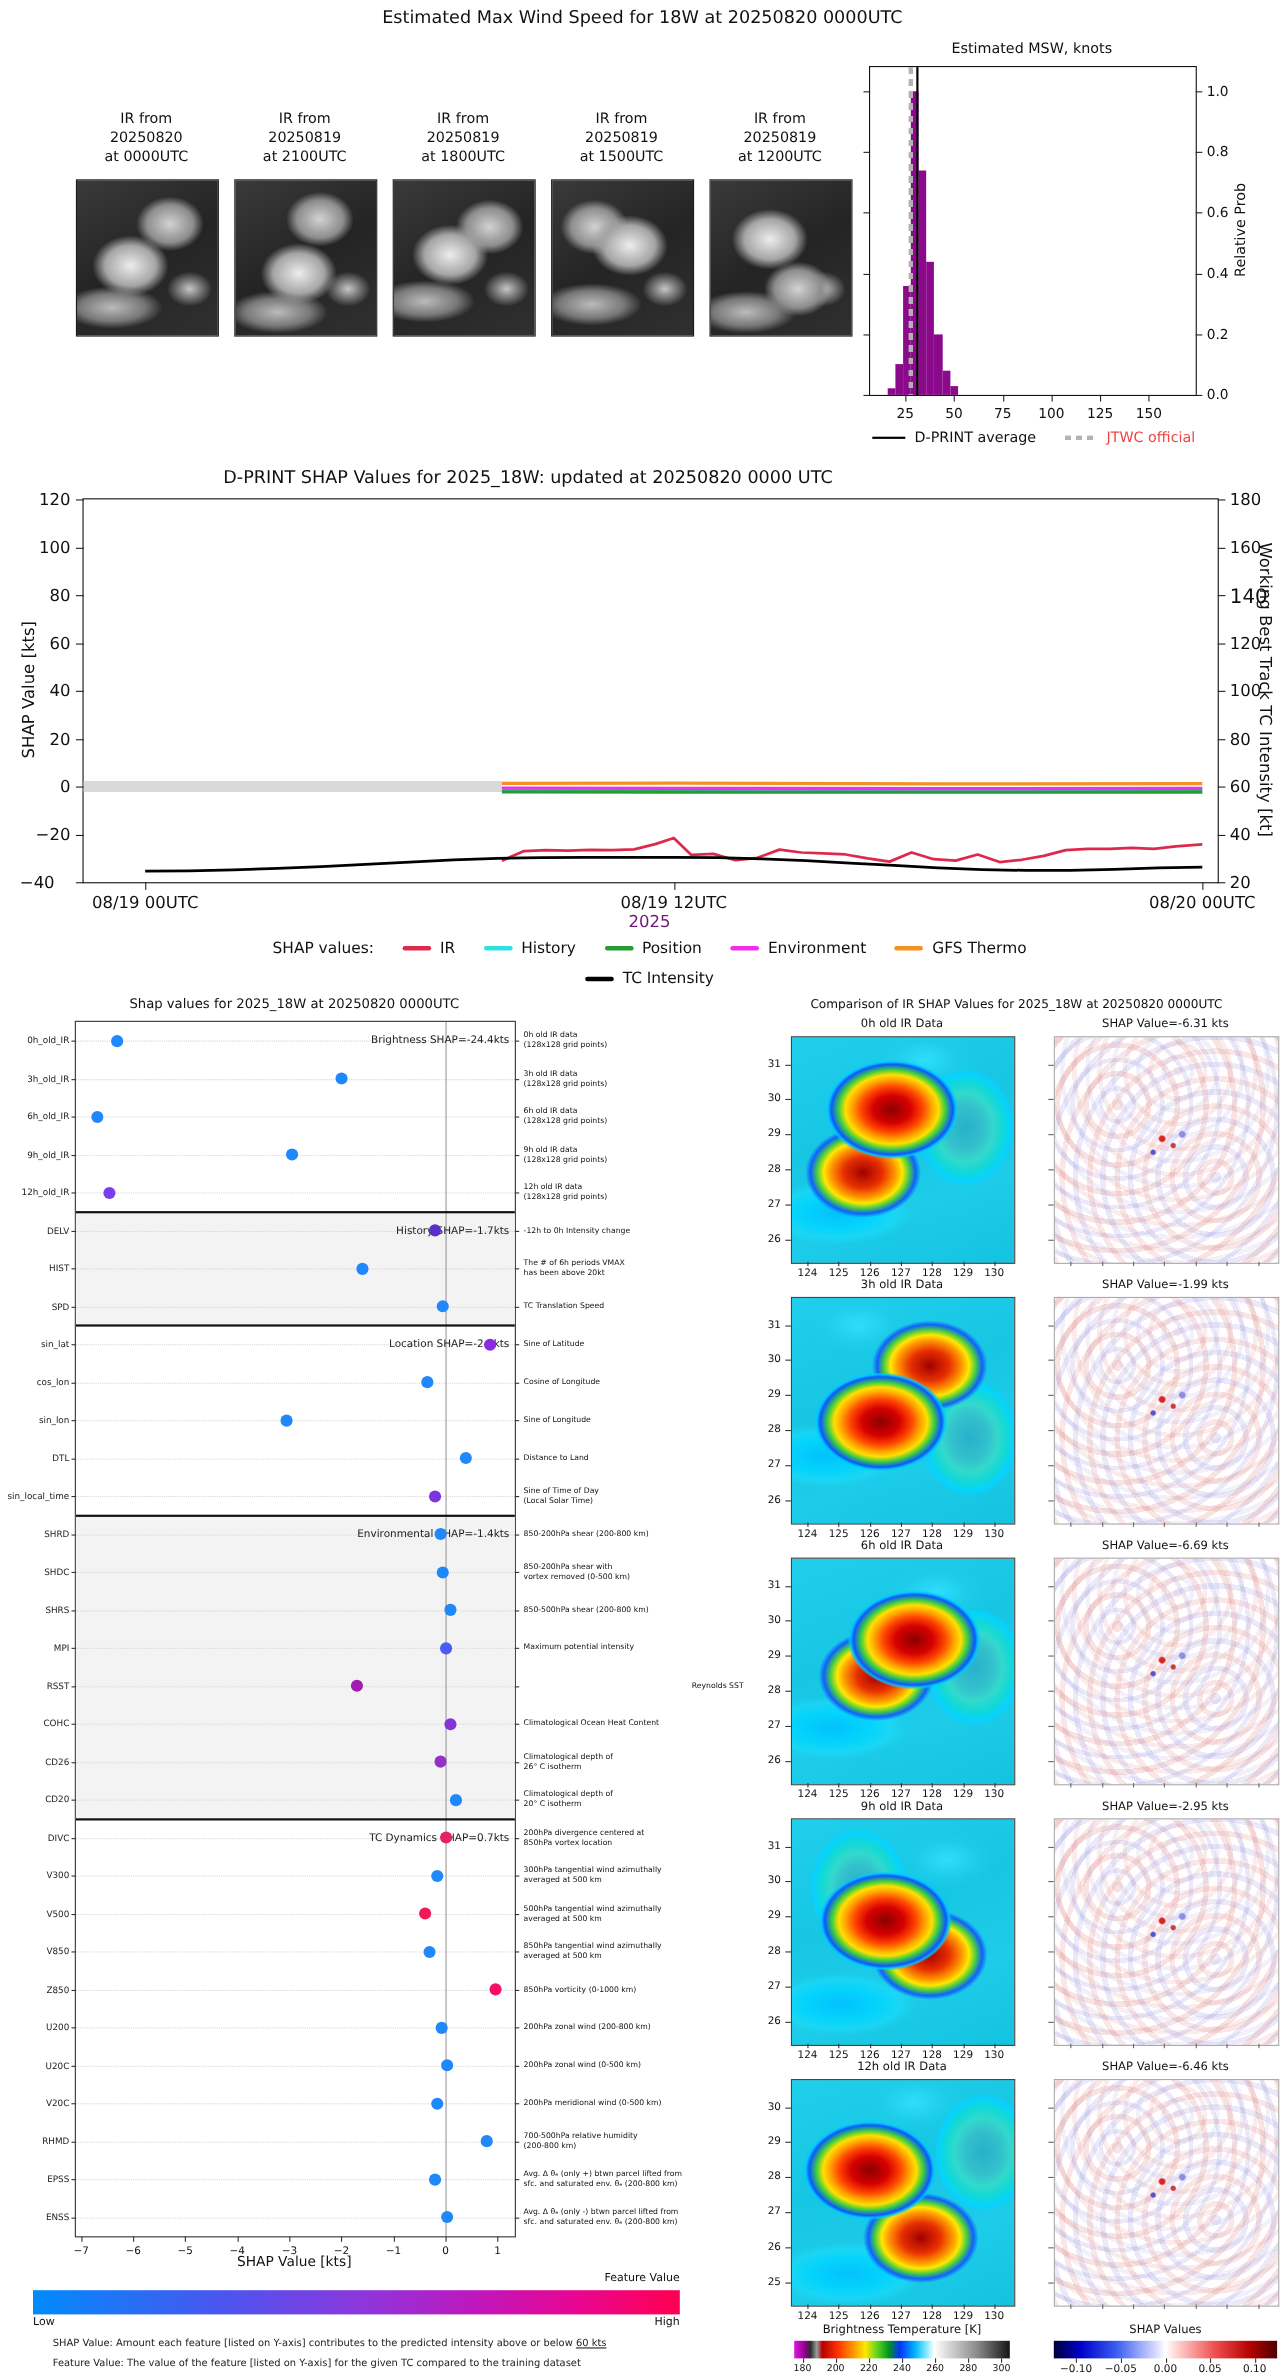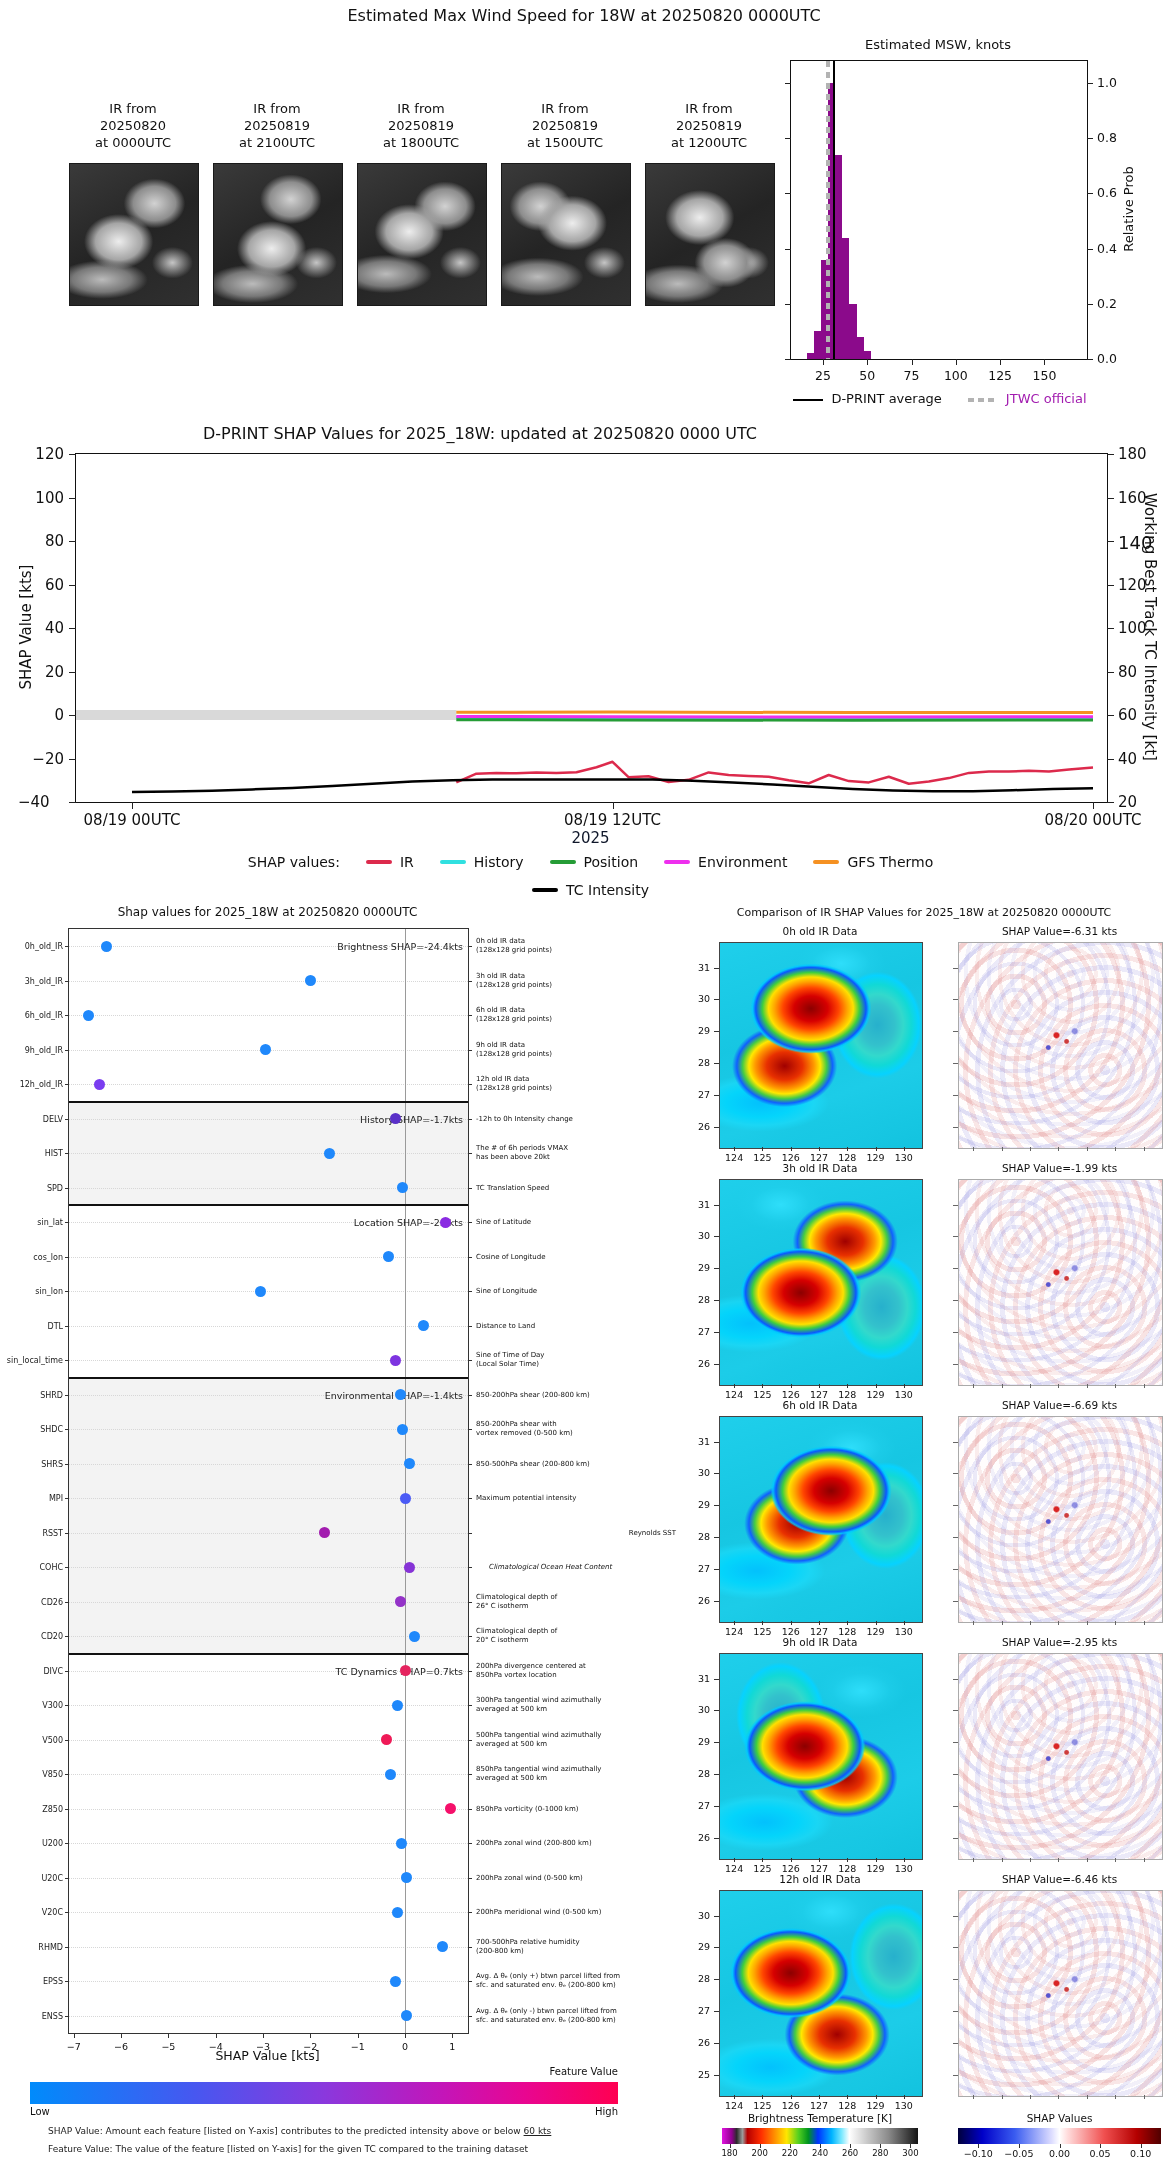--- a/index.html
+++ b/index.html
@@ -156,21 +156,21 @@
     <div style="position: absolute; top: 298px; height: 6px; width: 1px; background: rgb(34, 34, 34); left: 209.15px;"></div>
     <div style="position: absolute; top: 307px; width: 40px; text-align: center; font-size: 12.5px; color: rgb(17, 17, 17); left: 189.15px;">125</div>
     <div style="position: absolute; top: 298px; height: 6px; width: 1px; background: rgb(34, 34, 34); left: 253.461px;"></div>
     <div style="position: absolute; top: 307px; width: 40px; text-align: center; font-size: 12.5px; color: rgb(17, 17, 17); left: 233.461px;">150</div>
   </div>
 <div class="abs nw" style="left:1128px;top:209px;transform:translate(-50%,-50%) rotate(-90deg);font-size:13px;color:#111">Relative Prob</div>
 <div class="abs" style="left:740px;top:391px;width:400px;display:flex;justify-content:center;gap:26px;align-items:center">
   <span class="nw" style="font-size:13px;color:#111">
     <span class="sw-line"></span><span>D-PRINT average</span>
   </span>
-  <span class="nw" style="font-size:13px;color:#a21caf">
+  <span class="nw" style="font-size:13px;color:#ef4444">
     <span class="sw-dash"></span><span>JTWC official</span>
   </span>
 </div>
 
 <div class="abs ctr" style="left:0;top:424px;width:960px;font-size:16px;color:#111">D-PRINT SHAP Values for 2025_18W: updated at 20250820 0000 UTC</div>
 <div id="ts-plot">
     <svg width="1031" height="348" style="position: absolute; left: 0px; top: 0px; overflow: visible;">
       <rect x="0" y="256" width="380.3402" height="10" fill="#d9d9d9"></rect>
       <polyline points="380.3,328.4 400.4,319.7 420.4,318.9 440.4,319.3 460.4,318.6 480.4,318.9 500.5,318.2 520.5,313.2 536.5,307.8 552.5,323.2 572.5,322.3 592.6,328.0 612.6,325.8 632.6,318.4 652.6,321.0 672.6,321.9 692.7,322.8 712.7,326.3 732.7,329.3 752.7,321.0 772.8,327.1 792.8,328.4 812.8,322.8 832.8,329.7 852.8,327.6 872.9,324.1 892.9,318.9 912.9,317.6 932.9,317.6 952.9,316.7 973.0,317.6 993.0,315.4 1017.0,313.6" fill="none" stroke="#dc2a4c" stroke-width="2.5" stroke-linejoin="round"></polyline>
       <polyline points="380.3,263.6 536.5,263.6 776.8,263.8 1017.0,263.8" fill="none" stroke="#30e0e0" stroke-width="3" stroke-linejoin="round"></polyline>
@@ -217,21 +217,21 @@
     <div style="position: absolute; left: 1042px; top: 339px; font-size: 15px; color: rgb(17, 17, 17);">20</div>
     <div style="position: absolute; top: 348px; height: 7px; width: 1px; background: rgb(34, 34, 34); left: 56px;"></div>
     <div style="position: absolute; top: 357px; width: 140px; text-align: center; font-size: 15px; color: rgb(17, 17, 17); left: -14px;">08/19 00UTC</div>
     <div style="position: absolute; top: 348px; height: 7px; width: 1px; background: rgb(34, 34, 34); left: 536.504px;"></div>
     <div style="position: absolute; top: 357px; width: 140px; text-align: center; font-size: 15px; color: rgb(17, 17, 17); left: 466.504px;">08/19 12UTC</div>
     <div style="position: absolute; top: 348px; height: 7px; width: 1px; background: rgb(34, 34, 34); left: 1017.01px;"></div>
     <div style="position: absolute; top: 357px; width: 140px; text-align: center; font-size: 15px; color: rgb(17, 17, 17); left: 947.008px;">08/20 00UTC</div>
   </div>
 <div class="abs nw" style="left:26px;top:627px;transform:translate(-50%,-50%) rotate(-90deg);font-size:15px;color:#111">SHAP Value [kts]</div>
 <div class="abs nw" style="left:1150px;top:627px;transform:translate(-50%,-50%) rotate(90deg);font-size:15px;color:#111">Working Best Track TC Intensity [kt]</div>
-<div class="abs ctr" style="left:75px;top:829px;width:1031px;font-size:15px;color:#0f172a">2025</div>
+<div class="abs ctr" style="left:75px;top:829px;width:1031px;font-size:15px;color:#701a75">2025</div>
 <div id="ts-legend1" class="abs" style="left:75px;top:854px;width:1031px;display:flex;justify-content:center;align-items:center">
   <span class="lg-en nw">SHAP values:</span>
 <span class="lg-en nw">
       <span class="lg-sw" style="background: rgb(220, 42, 76);"></span>
       <span>IR</span>
     </span>
     <span class="lg-en nw">
       <span class="lg-sw" style="background: rgb(48, 224, 224);"></span>
       <span>History</span>
     </span>
@@ -390,21 +390,21 @@
     <div style="position: absolute; left: -4px; width: 4px; height: 1px; background: rgb(51, 51, 51); top: 603.75px;"></div>
     <div class="bs-feat" style="left: -70px; top: 603.75px; transform: translateY(-50%);">RSST</div>
     <div style="position: absolute; left: 399px; width: 4px; height: 1px; background: rgb(51, 51, 51); top: 603.75px;"></div>
     <div class="bs-desc" style="left: 407px; top: 603.75px; transform: translateY(-50%); text-align: right;">
       <div>Reynolds SST</div>
     </div>
     <div class="bs-grid" style="top: 638.25px;"></div>
     <div style="position: absolute; left: -4px; width: 4px; height: 1px; background: rgb(51, 51, 51); top: 638.25px;"></div>
     <div class="bs-feat" style="left: -70px; top: 638.25px; transform: translateY(-50%);">COHC</div>
     <div style="position: absolute; left: 399px; width: 4px; height: 1px; background: rgb(51, 51, 51); top: 638.25px;"></div>
-    <div class="bs-desc" style="left: 420px; top: 638.25px; transform: translateY(-50%); font-style: italic;">
+    <div class="bs-desc" style="left: 407px; top: 638.25px; transform: translateY(-50%);">
       <div>Climatological Ocean Heat Content</div>
     </div>
     <div class="bs-grid" style="top: 672.75px;"></div>
     <div style="position: absolute; left: -4px; width: 4px; height: 1px; background: rgb(51, 51, 51); top: 672.75px;"></div>
     <div class="bs-feat" style="left: -70px; top: 672.75px; transform: translateY(-50%);">CD26</div>
     <div style="position: absolute; left: 399px; width: 4px; height: 1px; background: rgb(51, 51, 51); top: 672.75px;"></div>
     <div class="bs-desc" style="left: 407px; top: 672.75px; transform: translateY(-50%);">
       <div>Climatological depth of</div>
       <div>26° C isotherm</div>
     </div>

